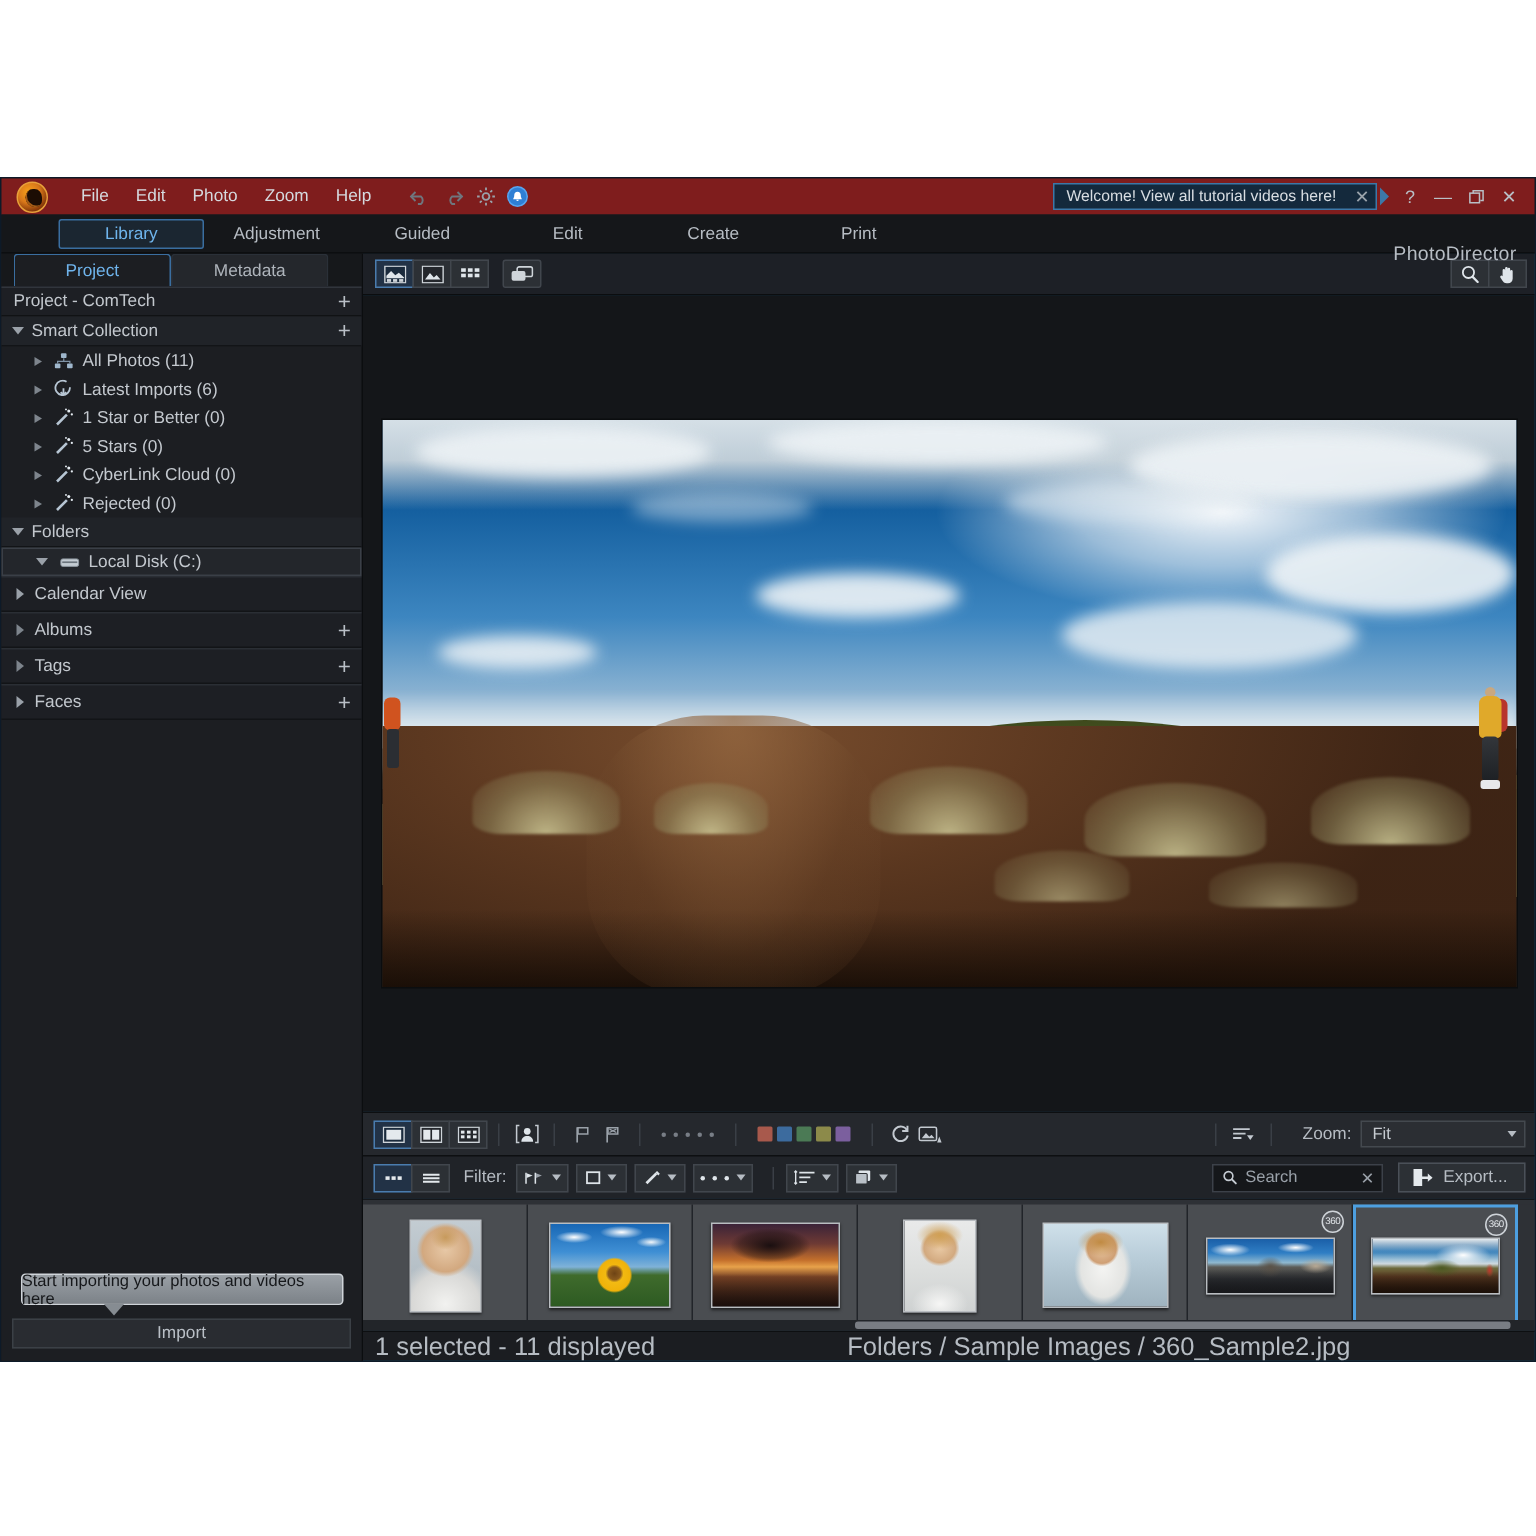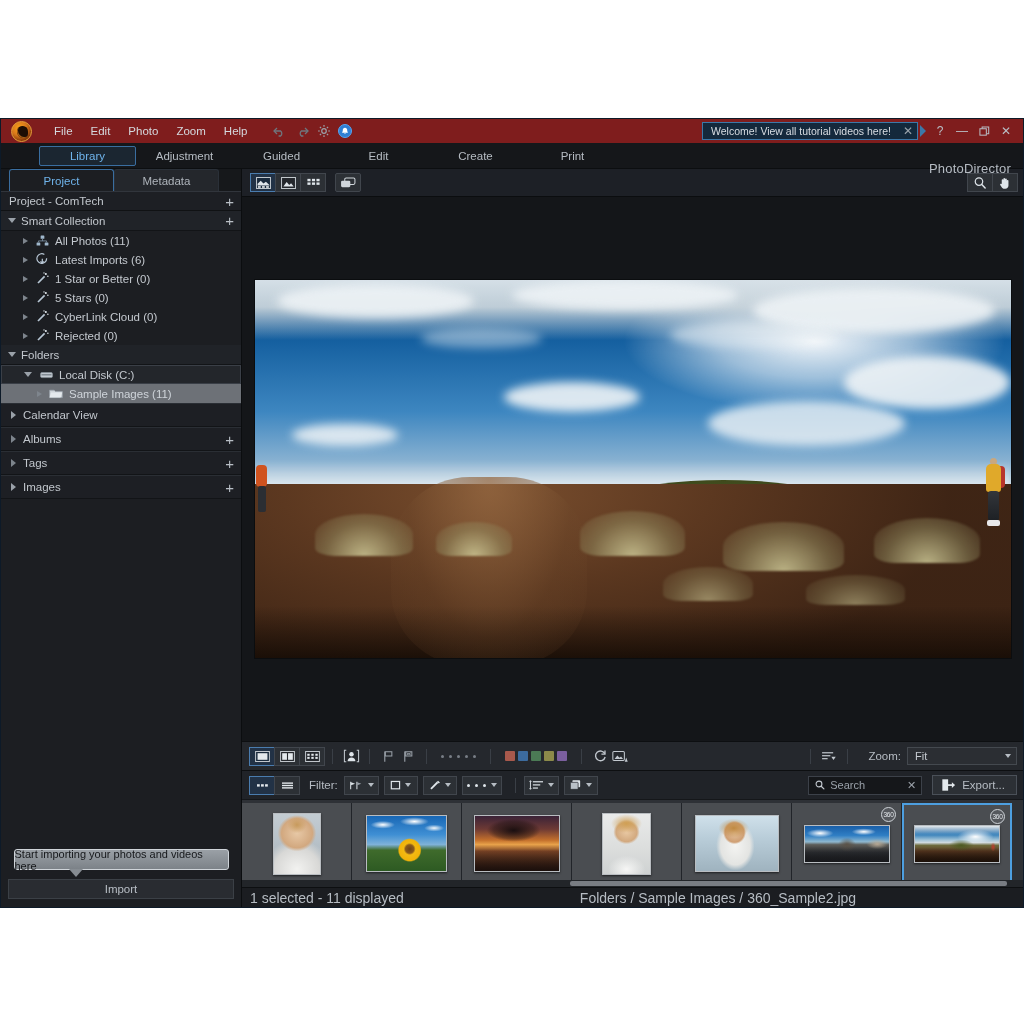--- a/index.html
+++ b/index.html
@@ -433,24 +433,23 @@
   #strip-scroll .bar {
     position: absolute; left: 42%; top: 1px; width: 56%; height: 5px;
     background: #797d83; border-radius: 2px;
   }
 
   
   #statusbar {
     height: 20px; flex: 0 0 20px;
     background: #1b1d21;
     display: flex; align-items: center;
-    font-size: 14px; color: #b6bcc3;
+    font-size: 17px; color: #b6bcc3;
     border-top: 1px solid #0d0f11;
     padding-left: 8px;
-    gap: 48px;
   }
   #status-path { margin-left: 128px; }
 
   
   .tp { position: absolute; inset: 0; }
 </style>
 </head>
 <body>
 
 <div id="app-window">
@@ -649,30 +648,20 @@
         <span class="caret open"></span>
         <span class="ico">
           <svg width="13" height="10" viewBox="0 0 14 10">
               <rect x="0.6" y="2.4" width="12.8" height="5.4" rx="1.4" fill="#c3cbd2" stroke="#8b949c" stroke-width="0.7"></rect>
               <rect x="1.6" y="4.2" width="10.8" height="1.2" fill="#6c757d"></rect>
             </svg>
         </span>
         <span>Local Disk (C:)</span>
       </div>
 
-      <div class="tree-row indent2 selected">
-        <span class="caret"></span>
-        <span class="ico">
-          <svg width="14" height="11" viewBox="0 0 14 11">
-              <path d="M0.6 2.2 h4.6 l1.2 1.3 h6.9 v6.1 H0.6 Z" fill="#cfd5da" stroke="#9aa2aa" stroke-width="0.7"></path>
-              <path d="M2 4.6 h11.2 l-1.6 4.9 H0.6 Z" fill="#e4e9ed"></path>
-            </svg>
-        </span>
-        <span>Sample Images (11)</span>
-      </div>
 
       <div class="collapsed-row">
         <span class="sec-left">
           <span class="tri-right"></span>
           <span>Calendar View</span>
         </span>
         <span></span>
       </div>
       <div class="collapsed-row">
         <span class="sec-left">
@@ -684,21 +673,21 @@
       <div class="collapsed-row">
         <span class="sec-left">
           <span class="tri-right hollow"></span>
           <span>Tags</span>
         </span>
         <span class="plus">+</span>
       </div>
       <div class="collapsed-row">
         <span class="sec-left">
           <span class="tri-right"></span>
-          <span>Images</span>
+          <span>Faces</span>
         </span>
         <span class="plus">+</span>
       </div>
 
       <div id="left-spacer"></div>
 
       <div id="import-area">
         <div id="tooltip-bubble">Start importing your photos and videos here</div>
         <div id="import-button">Import</div>
       </div>

